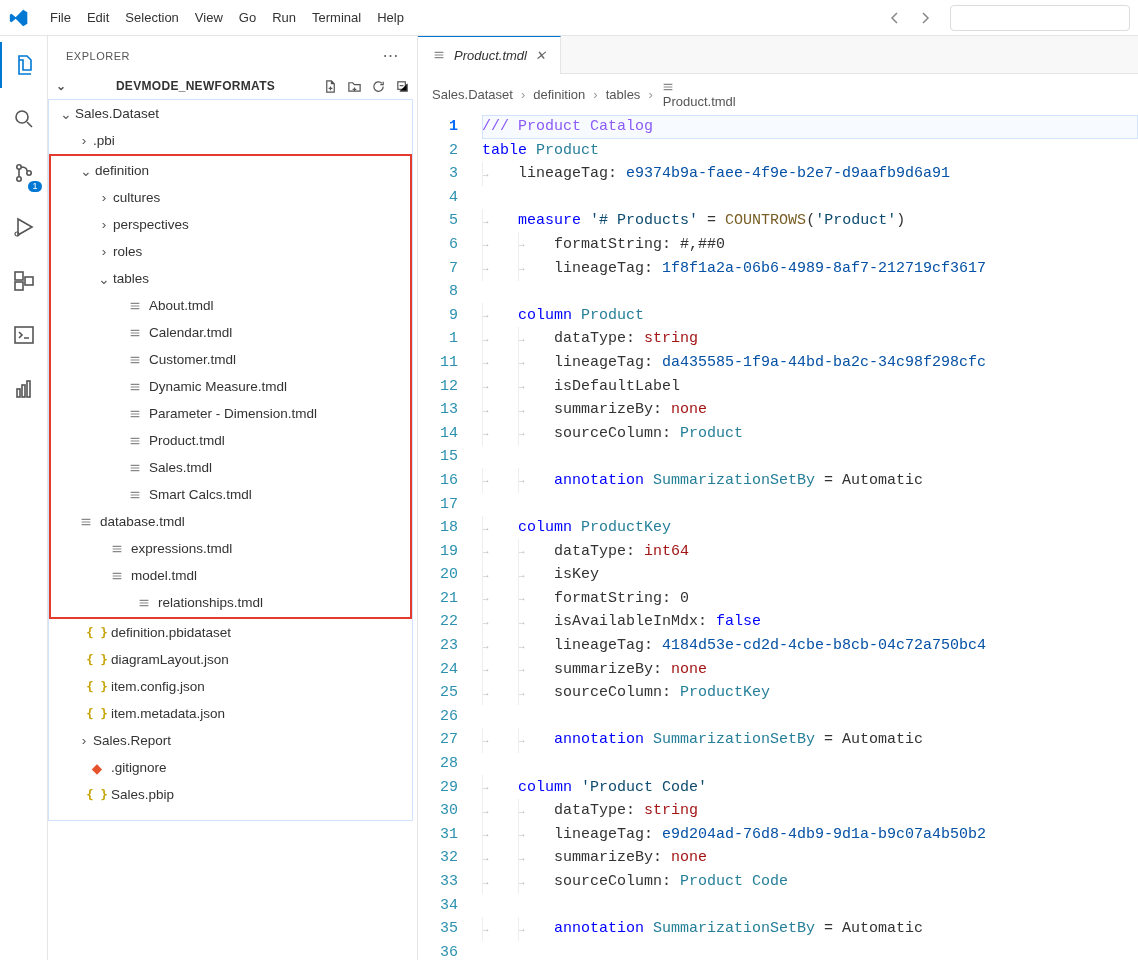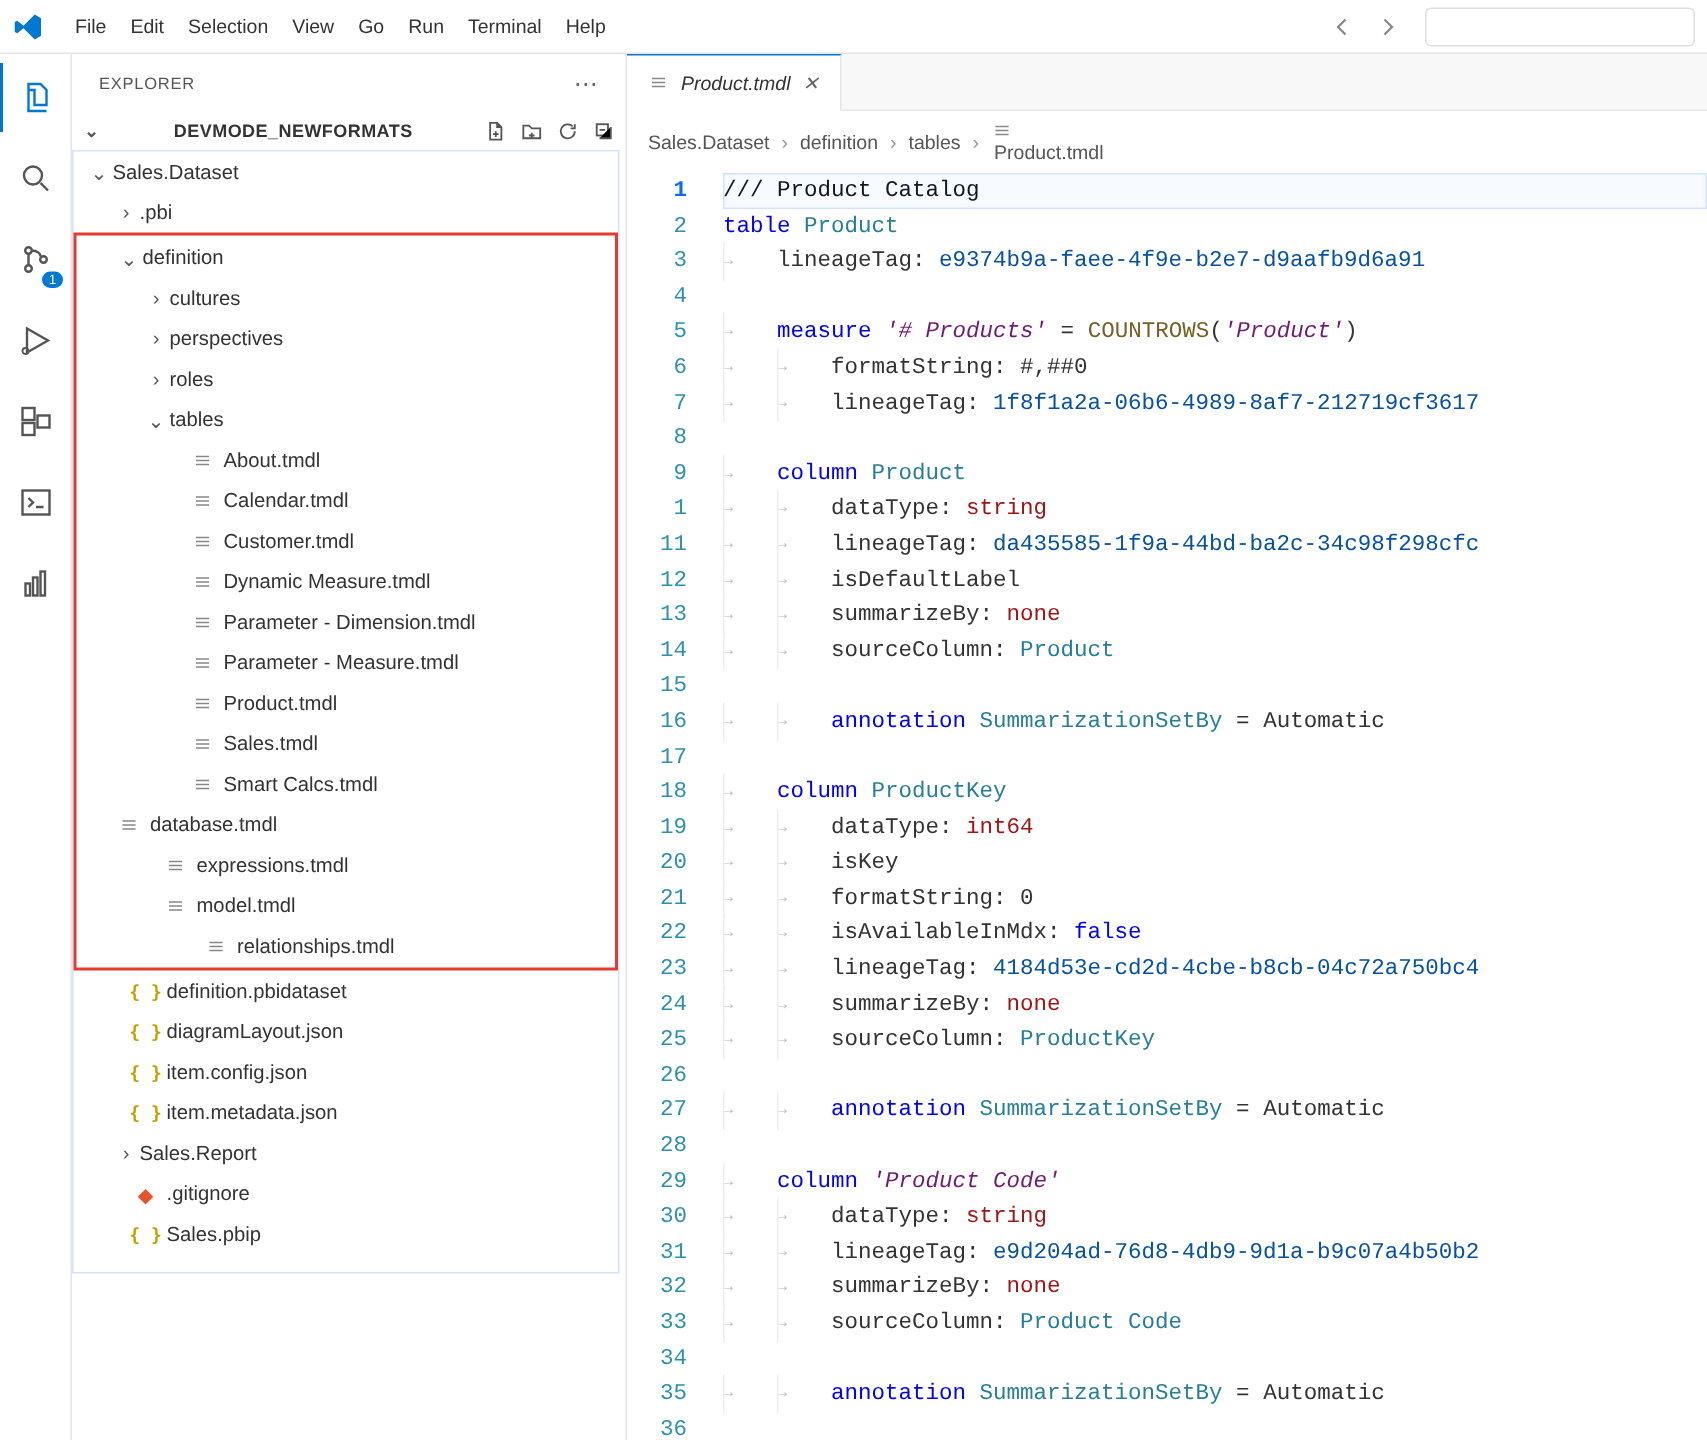--- a/index.html
+++ b/index.html
@@ -136,25 +136,25 @@
   flex:1;
   white-space: pre;
   color:#333;
   padding-left: 4px;
 }
 .line { height:23.6px; display:flex; align-items:center;}
 .line.cur { background: #f0f6ff80; box-shadow: inset 0 0 0 1px #d0e3ff;}
 .tab-ind { display:inline-block; width:36px; position:relative;}
 .tab-ind::before { content:""; position:absolute; left:0; top:0; bottom:0; border-left:1px solid #eee;}
 .arrow { color:#bbb; font-size:11px;}
-.c-comment { color:#0f172a; }
+.c-comment { color:#8b5cf6; }
 .c-keyword { color:#0000ff; }
 .c-type    { color:#a31515; }
 .c-ident   { color:#267f99; }
-.c-string  { color:#701a75;font-style:italic; }
+.c-string  { color:#0c4a6e; }
 .c-func    { color:#795e26; }
 .c-prop    { color:#333; }
 .c-guid    { color:#0451a5; }
 .c-bool    { color:#0000ff; }
 .c-op      { color:#333; }
 .c-annkey  { color:#267f99; }
 .c-lit     { color:#333; }
 svg { display:block; }
 </style>
 </head>
@@ -335,28 +335,20 @@
             </span>
             <span class="label">Dynamic Measure.tmdl</span>
           </div>
           <div class="tree-row" style="padding-left: 76px;">
             <span class="ico">
               <svg width="14" height="14" viewBox="0 0 16 16">
                 <path stroke="#888" stroke-width="1.2" d="M3 5h10M3 8h10M3 11h10"></path>
               </svg>
             </span>
             <span class="label">Parameter - Dimension.tmdl</span>
-          </div>
-          <div class="tree-row" style="padding-left: 76px;">
-            <span class="ico">
-              <svg width="14" height="14" viewBox="0 0 16 16">
-                <path stroke="#888" stroke-width="1.2" d="M3 5h10M3 8h10M3 11h10"></path>
-              </svg>
-            </span>
-            <span class="label">Parameter - Measure.tmdl</span>
           </div>
           <div class="tree-row" style="padding-left: 76px;">
             <span class="ico">
               <svg width="14" height="14" viewBox="0 0 16 16">
                 <path stroke="#888" stroke-width="1.2" d="M3 5h10M3 8h10M3 11h10"></path>
               </svg>
             </span>
             <span class="label">Product.tmdl</span>
           </div>
           <div class="tree-row" style="padding-left: 76px;">

